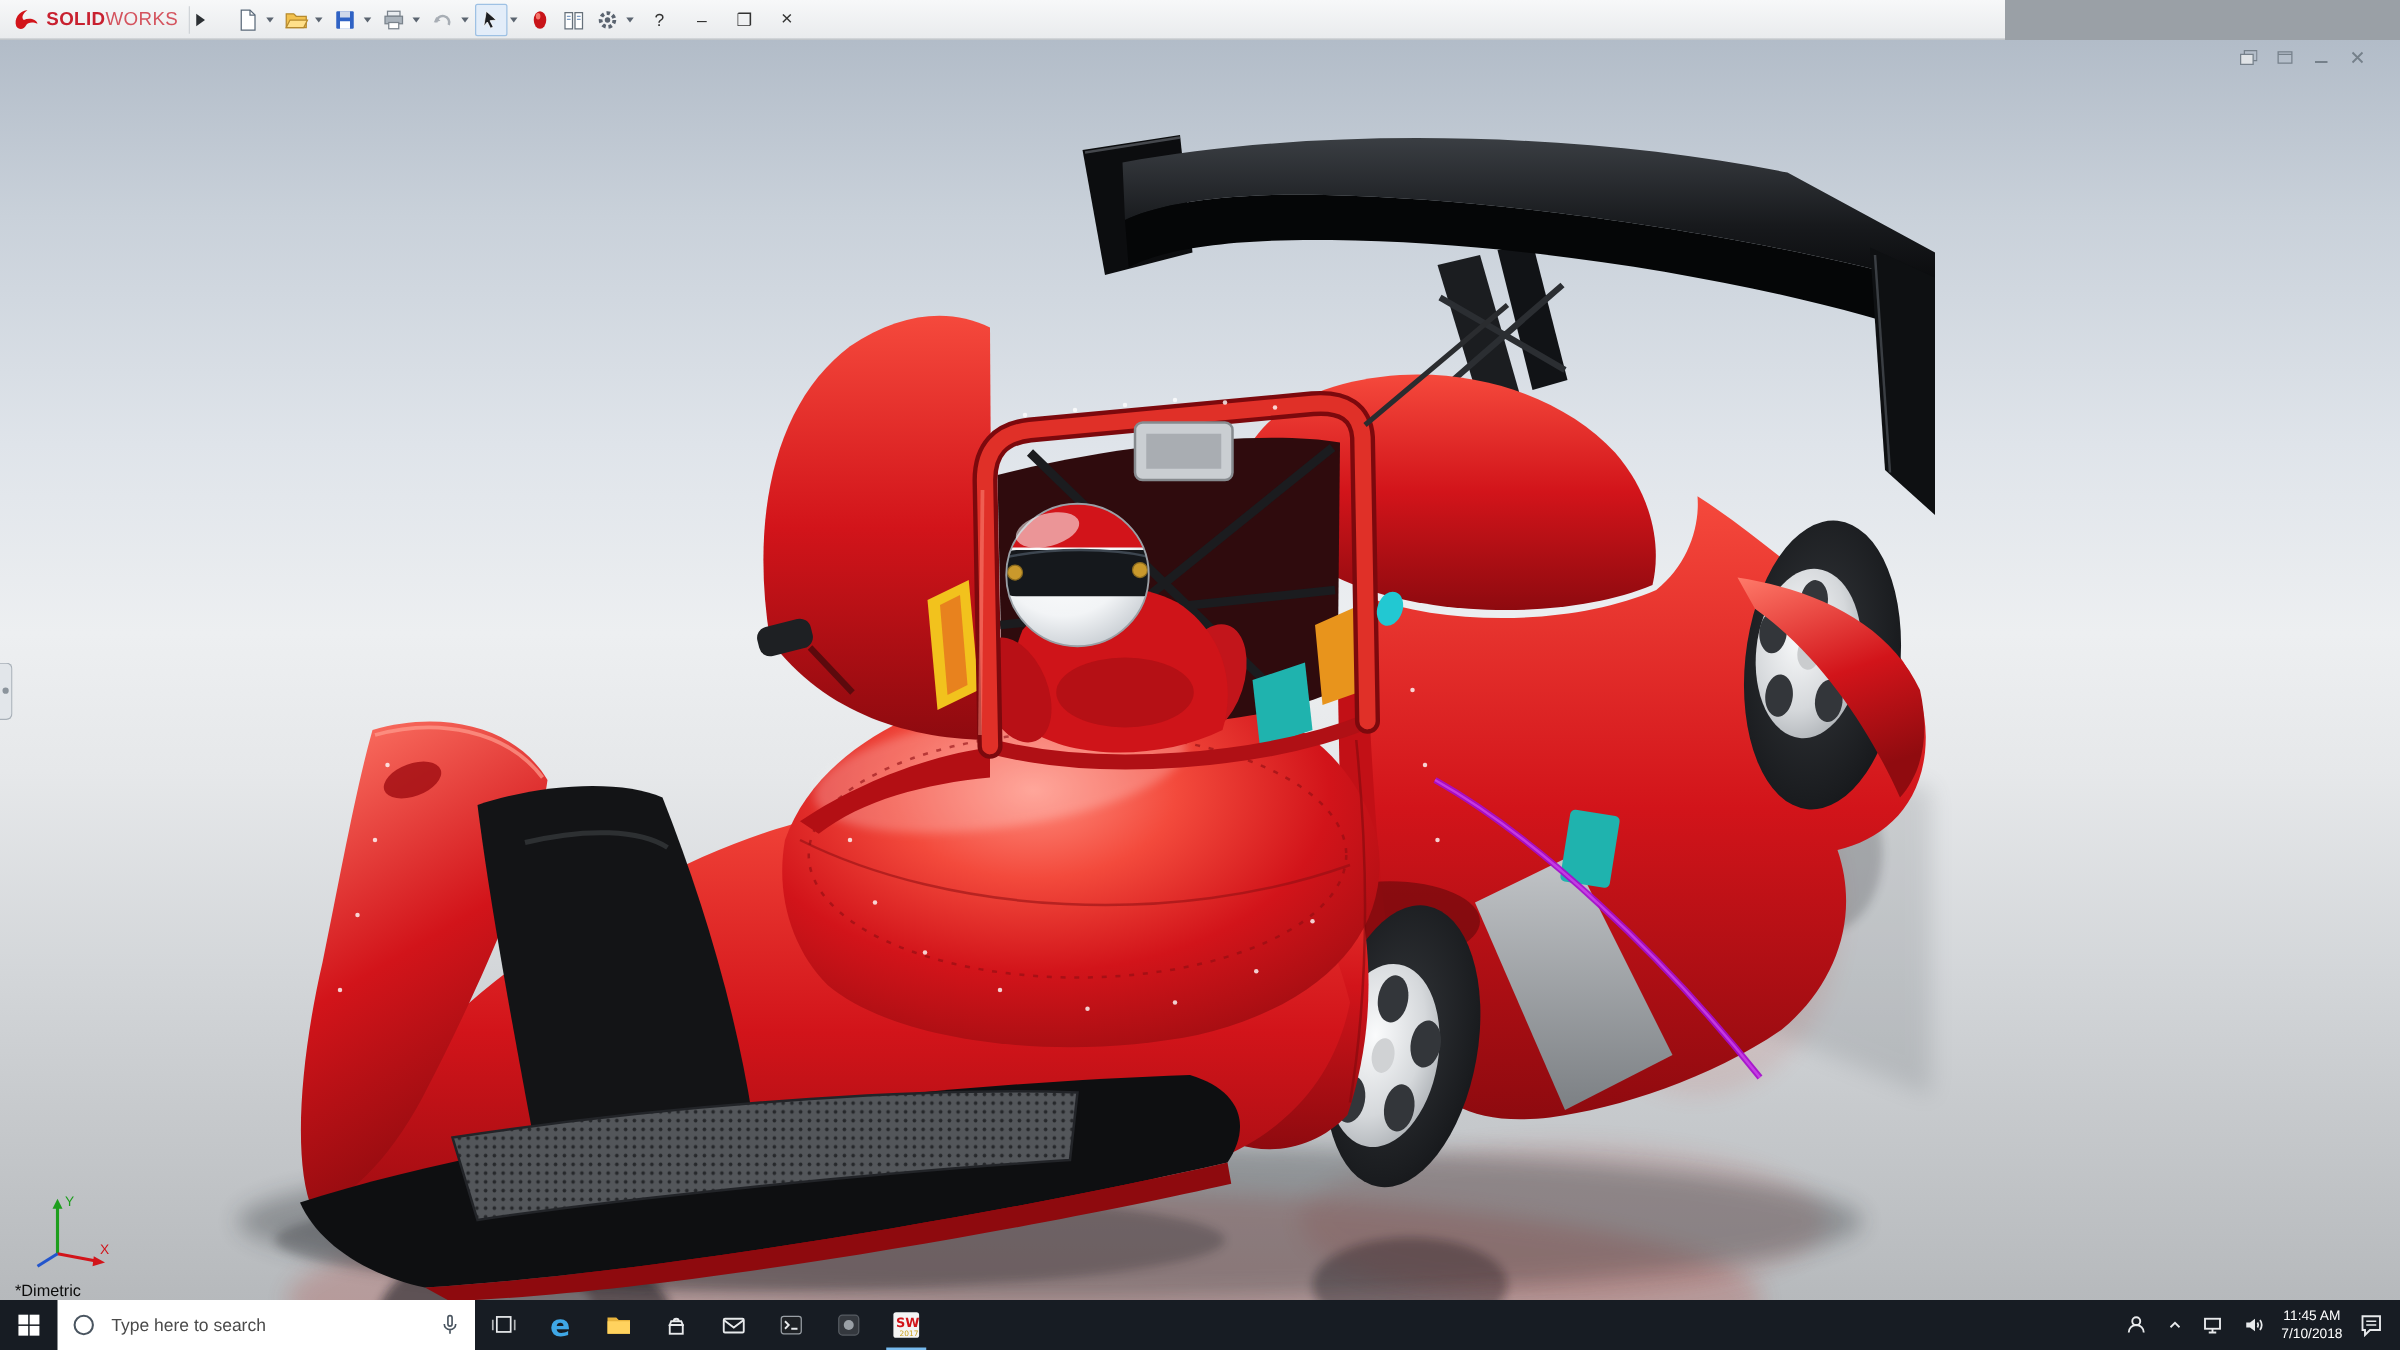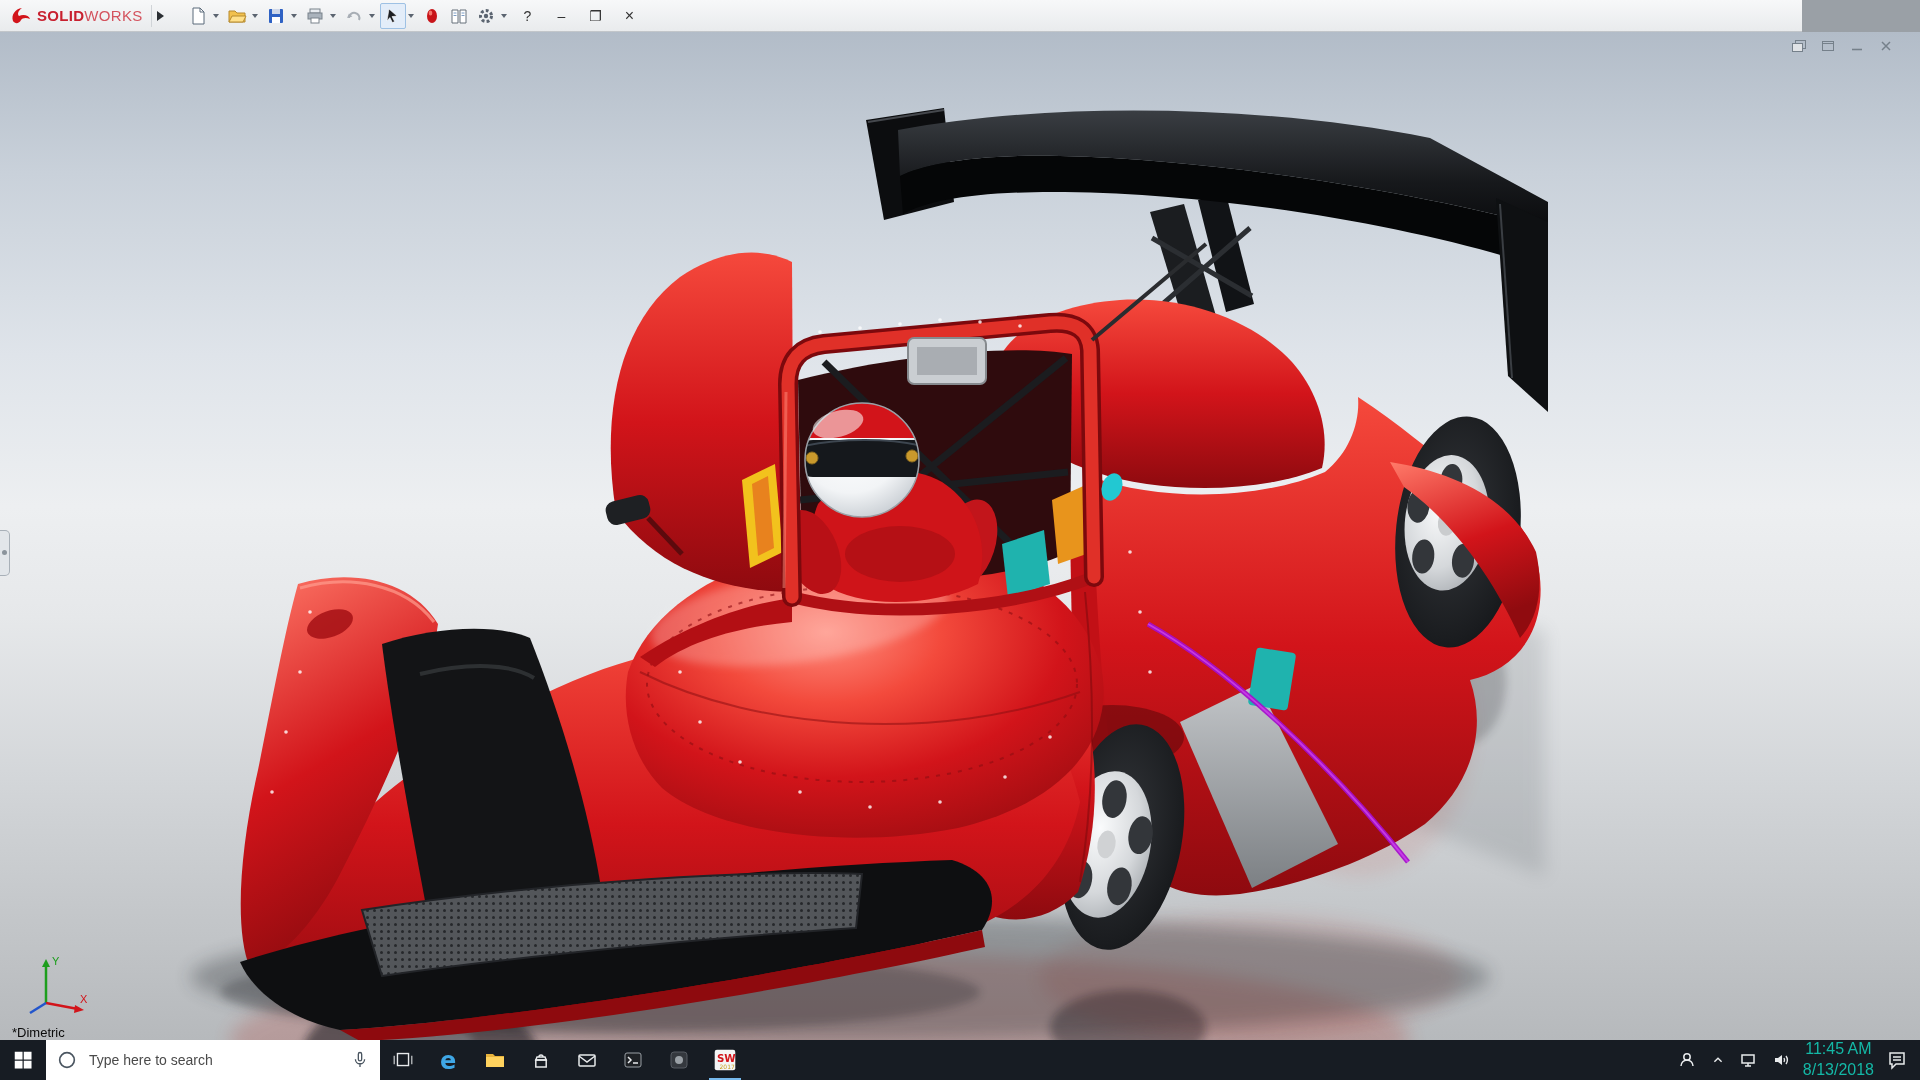--- a/index.html
+++ b/index.html
@@ -1,20 +1,20 @@
 <!DOCTYPE html>
 <html><head>
 <meta charset="utf-8">
 <style>
   html,body{margin:0;padding:0;width:1920px;height:1080px;overflow:hidden;
     font-family:"Liberation Sans",sans-serif;background:#9aa0a6;}
   *{box-sizing:border-box;}
 
   
-  .titlebar{position:absolute;top:0;left:0;width:1802px;height:32px;z-index:10;
+  .titlebar{position:absolute;top:0;left:0;width:1604px;height:32px;z-index:10;
     display:flex;align-items:center;
     background:linear-gradient(#f7f8f9,#e9ebed);border-bottom:1px solid #c2c6ca;}
   .logo{display:flex;align-items:center;gap:5px;padding:0 4px 0 10px;}
   .brand-bold{font-weight:700;font-size:15px;color:#c8202f;letter-spacing:.3px;}
   .brand-light{font-weight:400;font-size:15px;color:#d4535e;letter-spacing:.3px;}
   .flyout{width:18px;height:22px;display:flex;align-items:center;justify-content:center;
     border-left:1px solid #d0d4d8;margin-left:4px;}
   .tri-right{width:0;height:0;border-top:5px solid transparent;border-bottom:5px solid transparent;
     border-left:7px solid #2b2f33;}
   .toolbar{display:flex;align-items:center;margin-left:16px;gap:1px;}
@@ -47,21 +47,21 @@
   .taskbar{position:absolute;left:0;bottom:0;width:1920px;height:40px;background:#171c23;
     display:flex;align-items:stretch;z-index:10;}
   .tb-slot{width:46px;display:flex;align-items:center;justify-content:center;position:relative;}
   .tb-slot.active::after{content:"";position:absolute;left:7px;bottom:0;width:32px;height:2px;
     background:#76b9ed;}
   .search{width:334px;background:#ffffff;display:flex;align-items:center;padding:0 10px;gap:9px;}
   .search input{border:none;outline:none;flex:1;font-size:14px;color:#333;background:transparent;
     font-family:"Liberation Sans",sans-serif;}
   .search input::placeholder{color:#4a4a4a;opacity:1;}
   .tray{margin-left:auto;display:flex;align-items:center;gap:12px;padding-right:12px;}
-  .clock{color:#14b8a6;font-size:16px;line-height:1.3;text-align:center;white-space:nowrap;}
+  .clock{color:#ffffff;font-size:11px;line-height:1.3;text-align:center;white-space:nowrap;}
 </style>
 </head>
 <body>
 
 <div class="titlebar">
   <div class="logo">
     <svg width="22" height="20" viewBox="0 0 22 20">
       <path d="M3 15 C1 9 5 3 12 2 C8 5 7 8 9 10 C13 8 19 9 20 13 C16 11 12 12 11 14 C9 18 5 18 3 15 Z" fill="#d2141a"></path>
     </svg>
     <span><span class="brand-bold">SOLID</span><span class="brand-light">WORKS</span></span>
@@ -493,20 +493,20 @@
     <svg width="20" height="20" viewBox="0 0 20 20">
       <rect x="3" y="5" width="12" height="8" fill="none" stroke="#e8eaec" stroke-width="1.5"></rect>
       <path d="M6 16h6M9 13v3" stroke="#e8eaec" stroke-width="1.5"></path>
     </svg>
     <svg width="20" height="20" viewBox="0 0 20 20">
       <path d="M4 8v4h3l4 3V5L7 8z" fill="#e8eaec"></path>
       <path d="M13 8a4 4 0 0 1 0 4M15 6a7 7 0 0 1 0 8" fill="none" stroke="#e8eaec" stroke-width="1.4"></path>
     </svg>
     <div class="clock">
       <div>11:45 AM</div>
-      <div>8/13/2018</div>
+      <div>7/10/2018</div>
     </div>
     <svg width="22" height="22" viewBox="0 0 22 22">
       <path d="M4 4h14v11H10l-4 4v-4H4z" fill="none" stroke="#e8eaec" stroke-width="1.5"></path>
       <path d="M7 8h8M7 11h8" stroke="#e8eaec" stroke-width="1.3"></path>
     </svg>
   </div>
 </div>
 
 </body></html>

